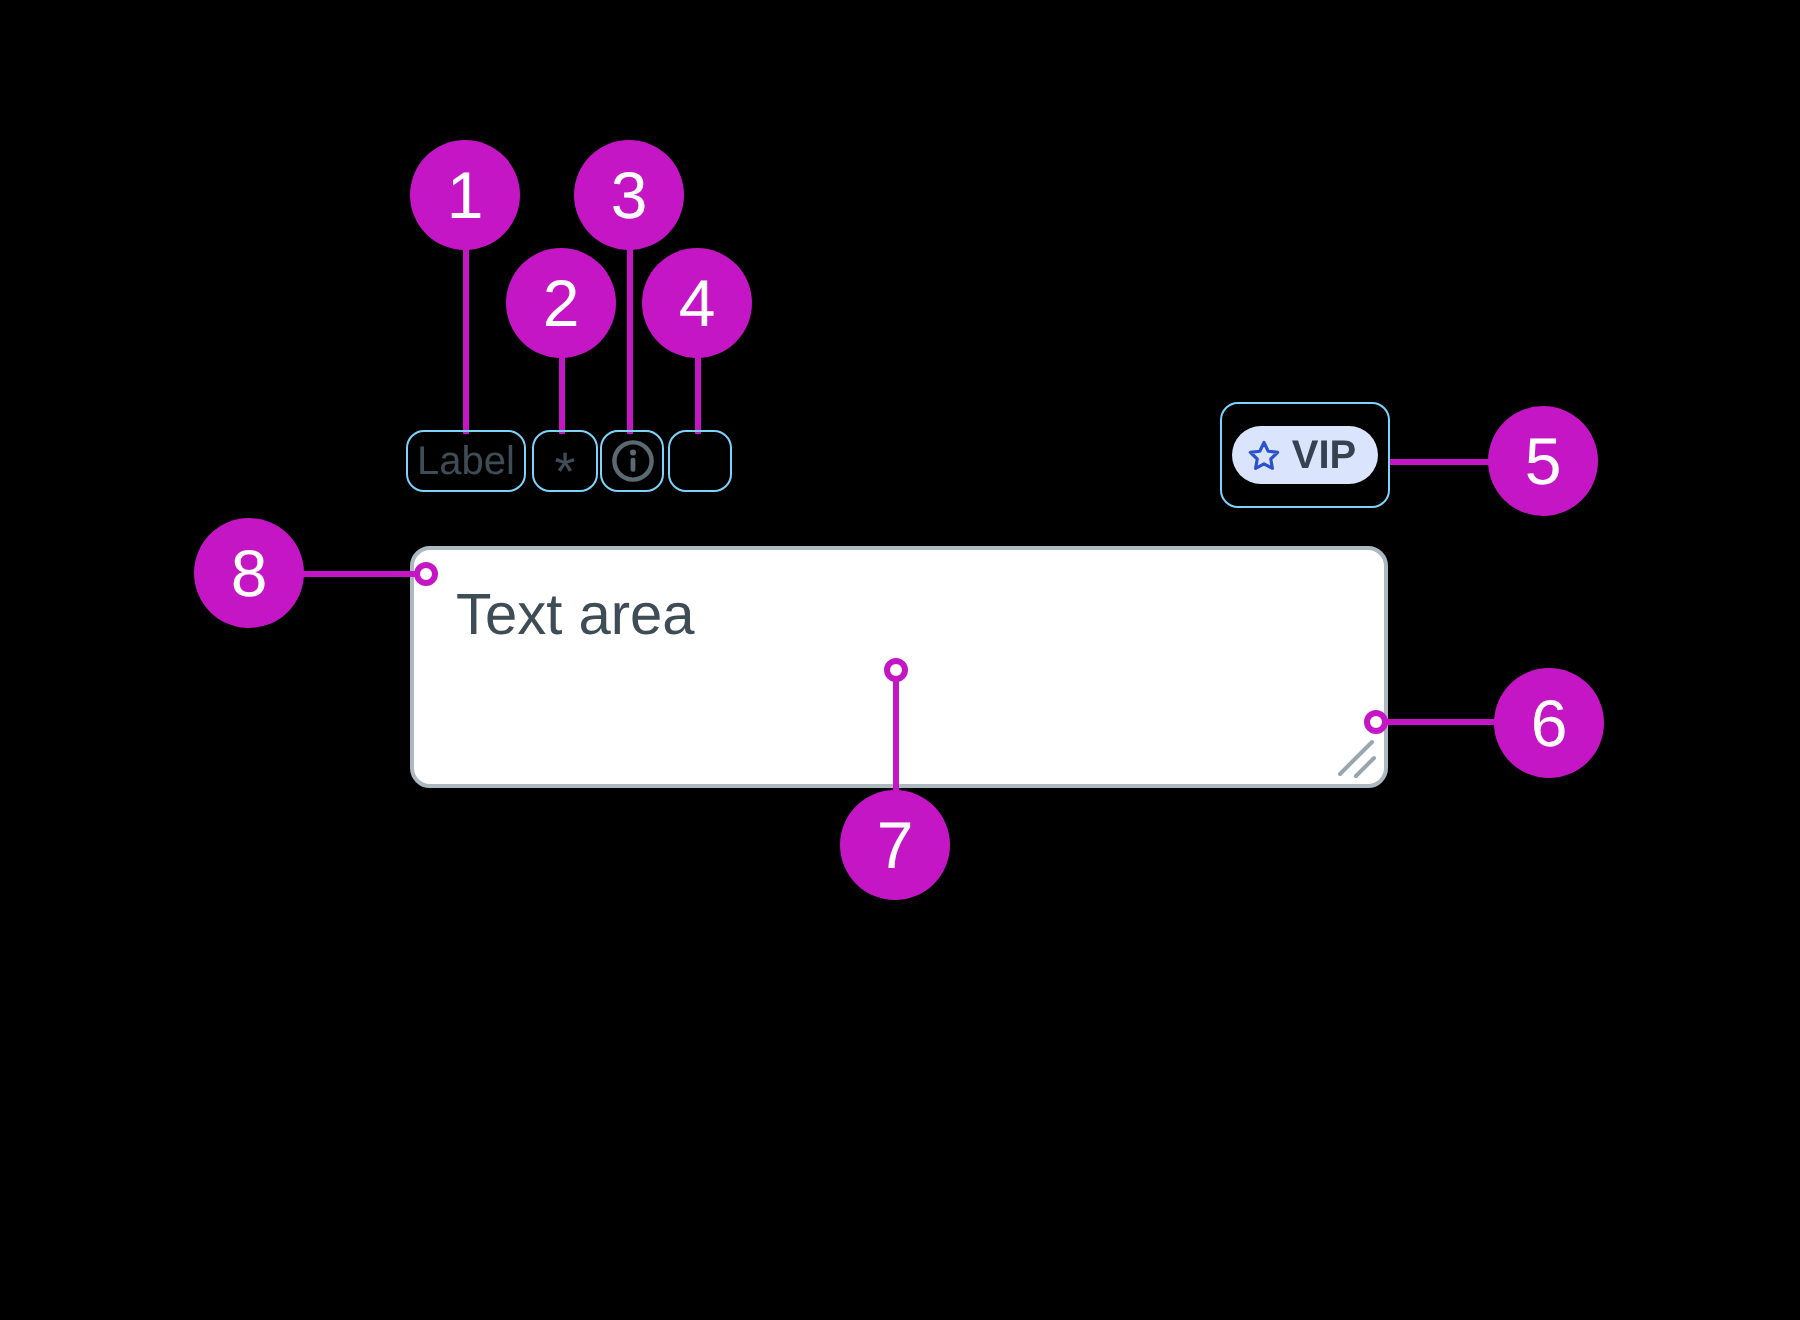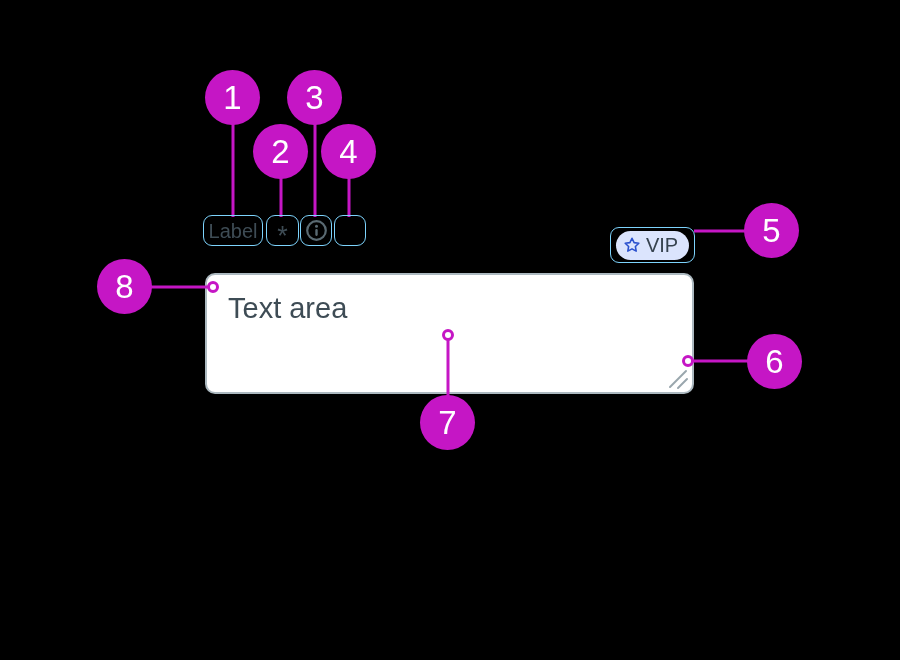--- a/index.html
+++ b/index.html
@@ -11,21 +11,21 @@
 
   
   .ann-box{
     position:absolute;box-sizing:border-box;border:1px solid #7dd3fc;border-radius:9px;
     display:flex;align-items:center;justify-content:center;z-index:3;background:transparent;
   }
   .box-label{left:203px;top:215px;width:60px;height:31px;}
   .box-required{left:266px;top:215px;width:33px;height:31px;}
   .box-info{left:300px;top:215px;width:32px;height:31px;}
   .box-empty{left:334px;top:215px;width:32px;height:31px;}
-  .box-vip{left:610px;top:227px;width:85px;height:36px;}
+  .box-vip{left:610px;top:201px;width:85px;height:53px;font-weight:bold;}
 
   .label-text{color:#3E4C55;font-size:20px;line-height:1;white-space:nowrap;}
   .asterisk{color:#3E4C55;font-size:27px;line-height:1;transform:translateY(6px);}
 
   .vip-pill{
     display:flex;align-items:center;gap:5px;height:29px;padding:0 11px 0 7px;
     background:#DBE4FD;border-radius:15px;color:#36424F;font-size:20px;line-height:1;
   }
 
   .textarea{

